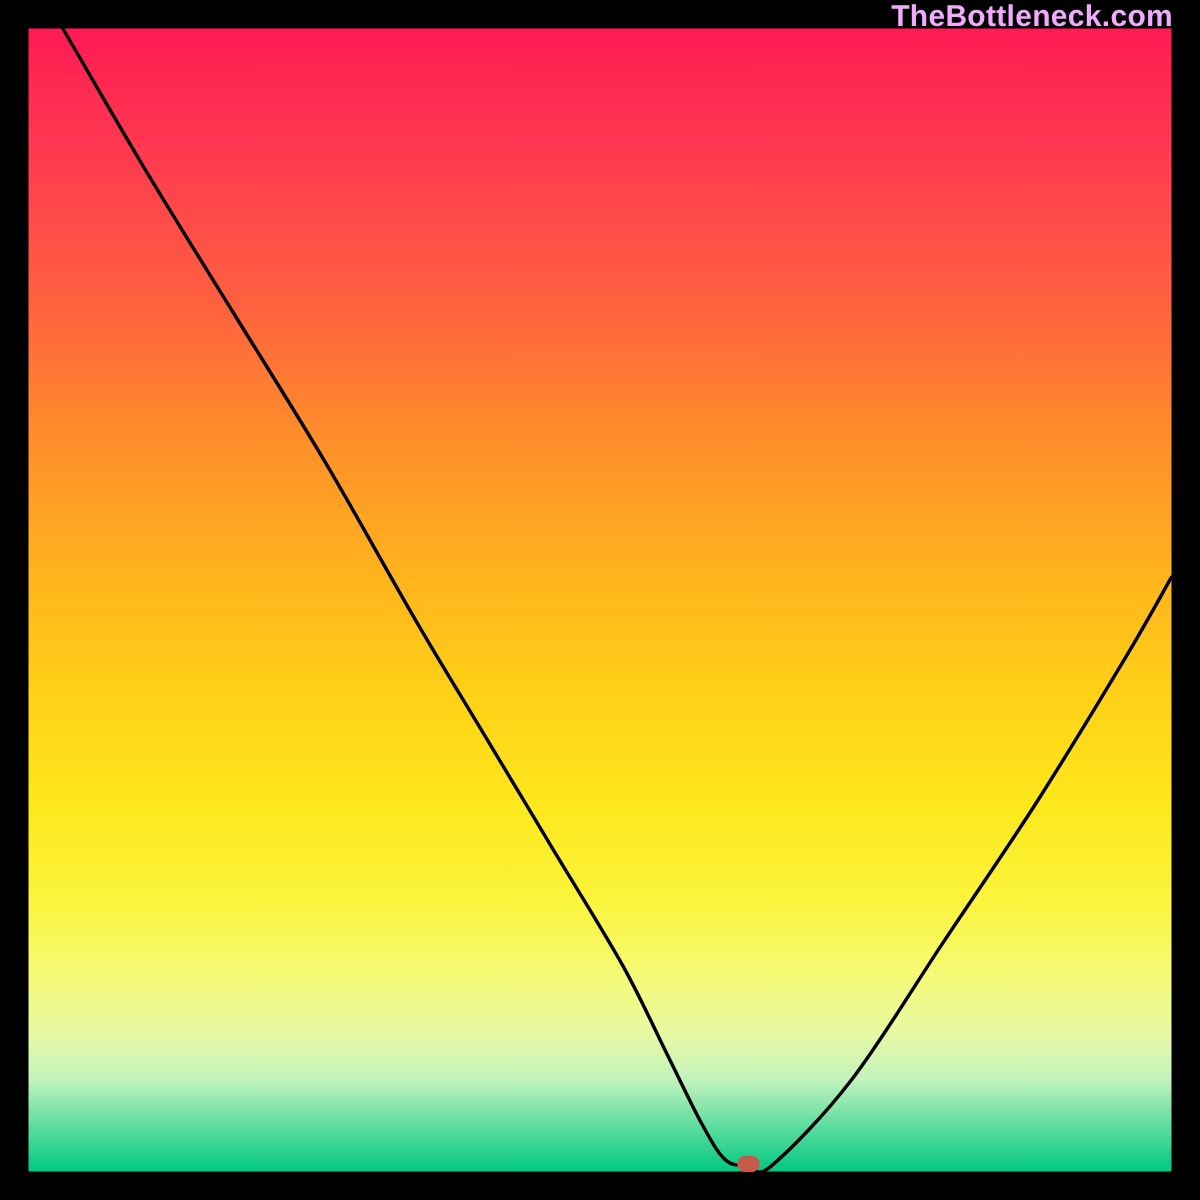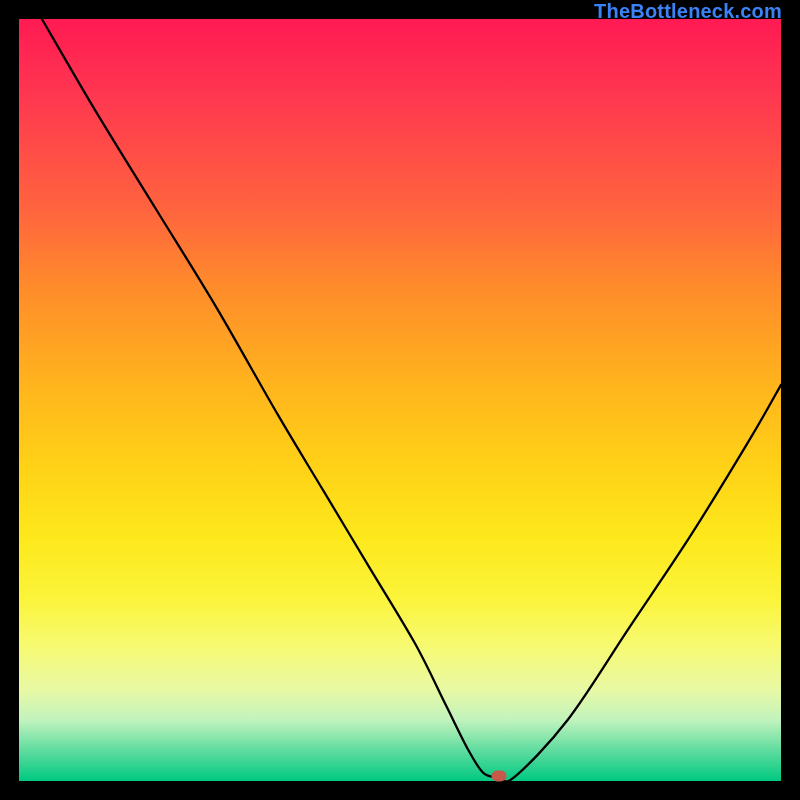--- a/index.html
+++ b/index.html
@@ -41,21 +41,21 @@
       #00c981 100%
     );
   }
   .watermark {
     position: absolute;
     top: 0px;
     right: 18px;
     font-family: Arial, Helvetica, sans-serif;
     font-size: 20px;
     font-weight: 600;
-    color: #3b82f6;
+    color: #f0abfc;
     letter-spacing: 0.2px;
   }
   svg.curve {
     position: absolute;
     left: 19px;
     top: 19px;
     width: 762px;
     height: 762px;
     overflow: visible;
   }

